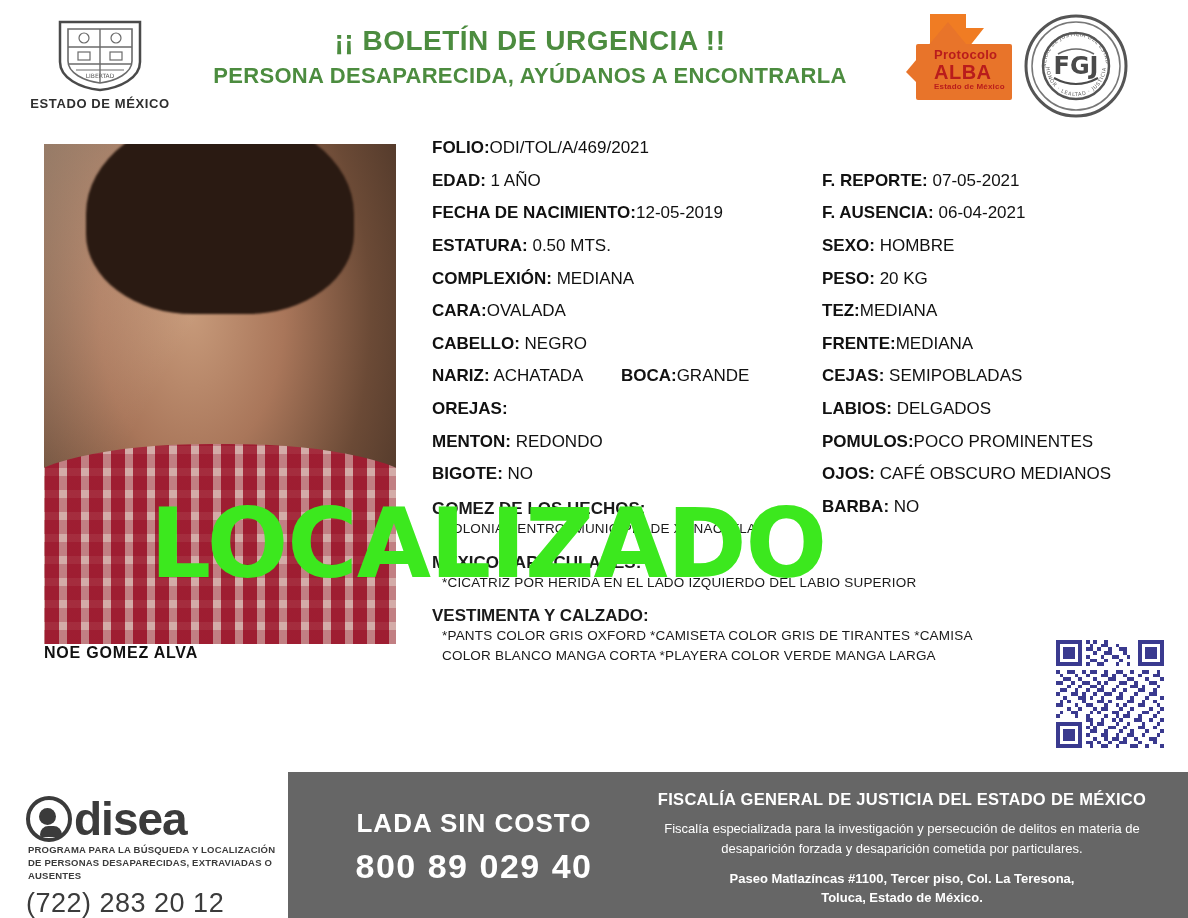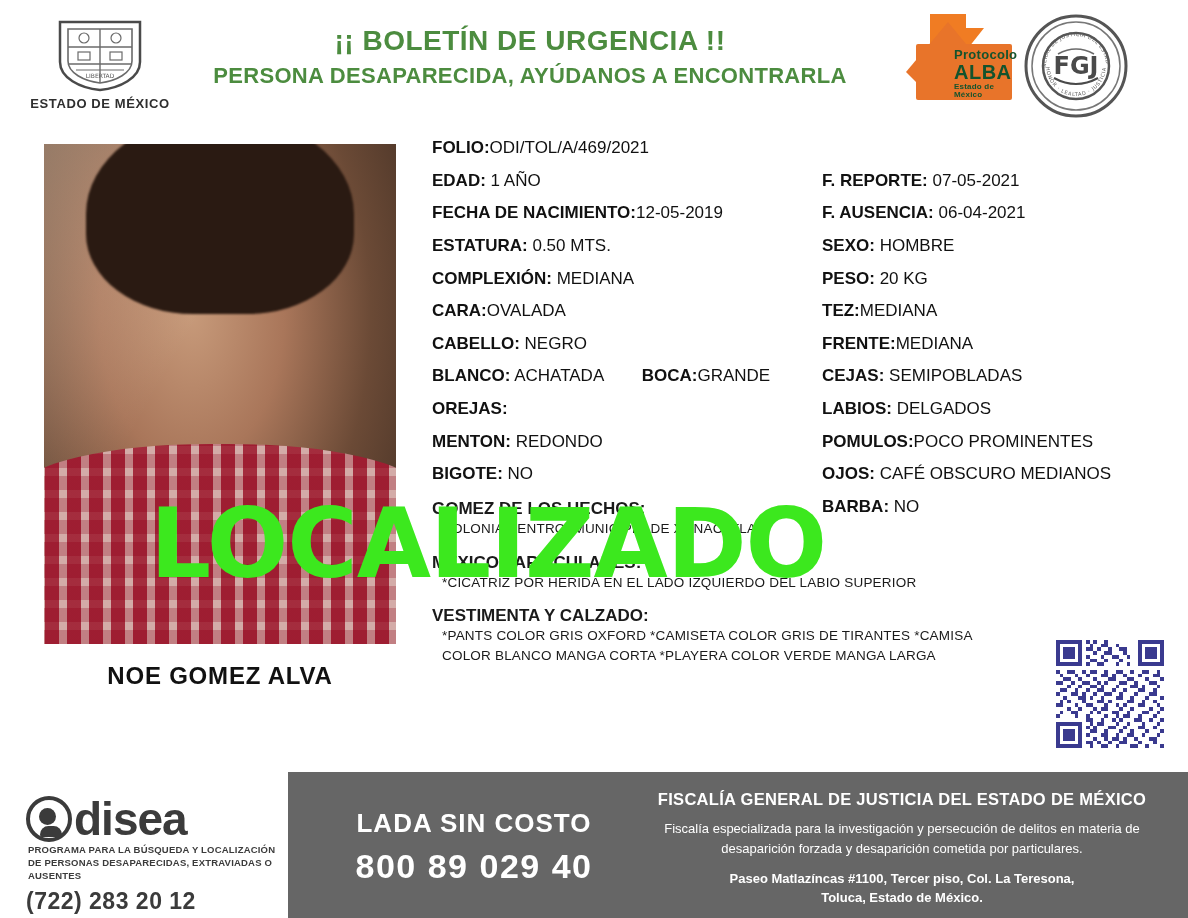--- a/index.html
+++ b/index.html
@@ -71,25 +71,24 @@
     left: 896px;
     top: 14px;
     width: 120px;
     height: 100px;
   }
   .alba-arrow-wrap { position: absolute; left: 0; top: 0; }
   .alba-text {
     position: absolute;
     left: 38px;
     top: 34px;
-    color: #14532d;
+    color: #b91c1c;
     font-weight: bold;
     line-height: 1.05;
     text-align: left;
-    margin-left: 20px;
   }
   .alba-text .l1 { font-size: 13px; letter-spacing: 0.3px; }
   .alba-text .l2 { font-size: 20px; letter-spacing: 0.5px; }
   .alba-text .l3 { font-size: 8px; letter-spacing: 0.2px; }
 
   .fgj-logo {
     position: absolute;
     left: 1024px;
     top: 14px;
     width: 104px;
@@ -135,23 +134,22 @@
     background: #2a1a12;
     border-radius: 50% 50% 40% 40%;
     filter: blur(1px);
   }
   .photo .lightleak {
     position: absolute;
     left: 0; top: 0; width: 45%; height: 72%;
     background: linear-gradient(120deg, rgba(255,240,220,.30), rgba(255,255,255,0) 70%);
   }
   .photo-name {
-    margin-top: 18px;
-    text-align: center;
-    font-size: 24px;
+    text-align: left;
+    font-size: 16px;
     font-weight: bold;
     letter-spacing: 0.8px;
     color: #111;
   }
 
   .details {
     position: absolute;
     left: 432px;
     top: 8px;
     width: 730px;
@@ -242,22 +240,22 @@
   .odisea-sub {
     font-size: 9.5px;
     font-weight: bold;
     color: #3b3b3b;
     letter-spacing: .2px;
     line-height: 1.35;
     margin-top: 2px;
     margin-left: 2px;
   }
   .odisea-phone {
-    font-size: 23px;
-    font-weight: bold;
+    font-size: 27px;
+    font-weight: normal;
     color: #3b3b3b;
     letter-spacing: .5px;
     margin-top: 6px;
   }
 
   .grayband {
     position: absolute;
     left: 288px;
     top: 0;
     width: 900px;
@@ -476,21 +474,21 @@
         <div class="fld">
           <b>FRENTE:</b><span class="val">MEDIANA</span>
         </div>
       </div>
     </div>
 
     <div class="row">
       <div class="col-l">
         <div class="fld">
           <span class="inline-pair">
-            <b>BLANCO:</b>
+            <b>NARIZ:</b>
             <span class="val">ACHATADA</span>
           </span>
           <span class="gap"></span>
           <span class="inline-pair">
             <b>BOCA:</b><span class="val">GRANDE</span>
           </span>
         </div>
       </div>
       <div class="col-r">
         <div class="fld">

